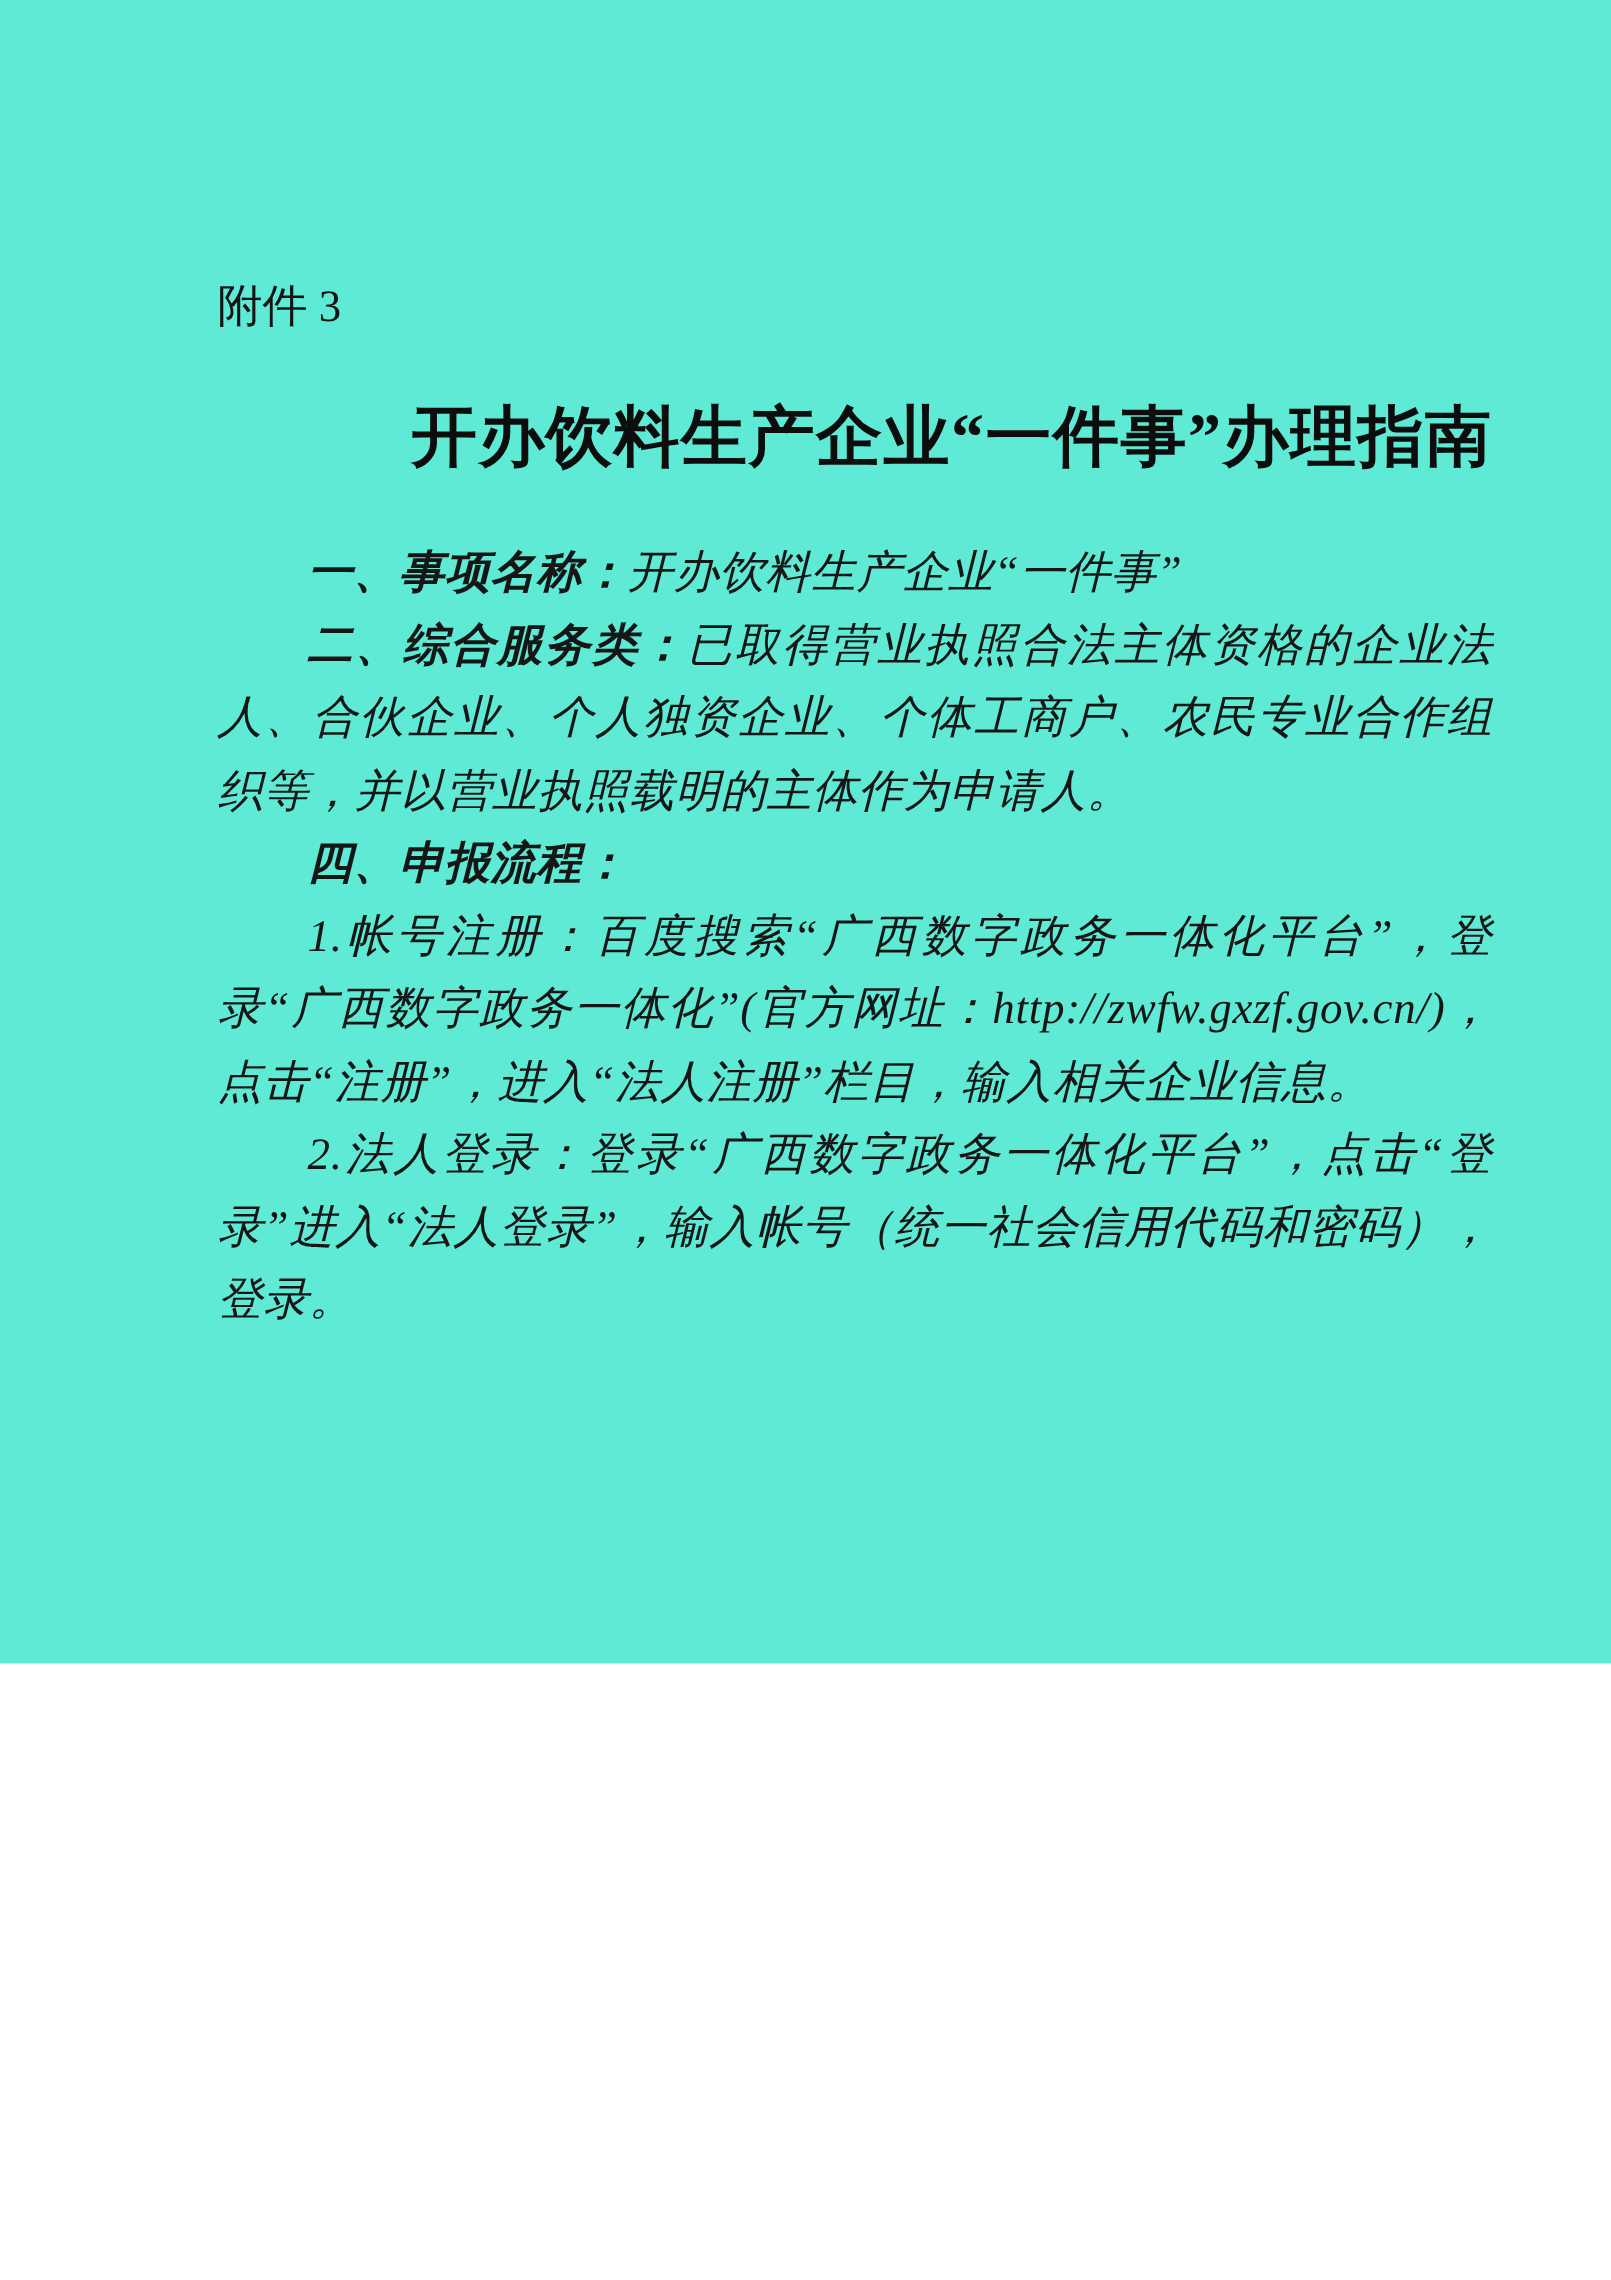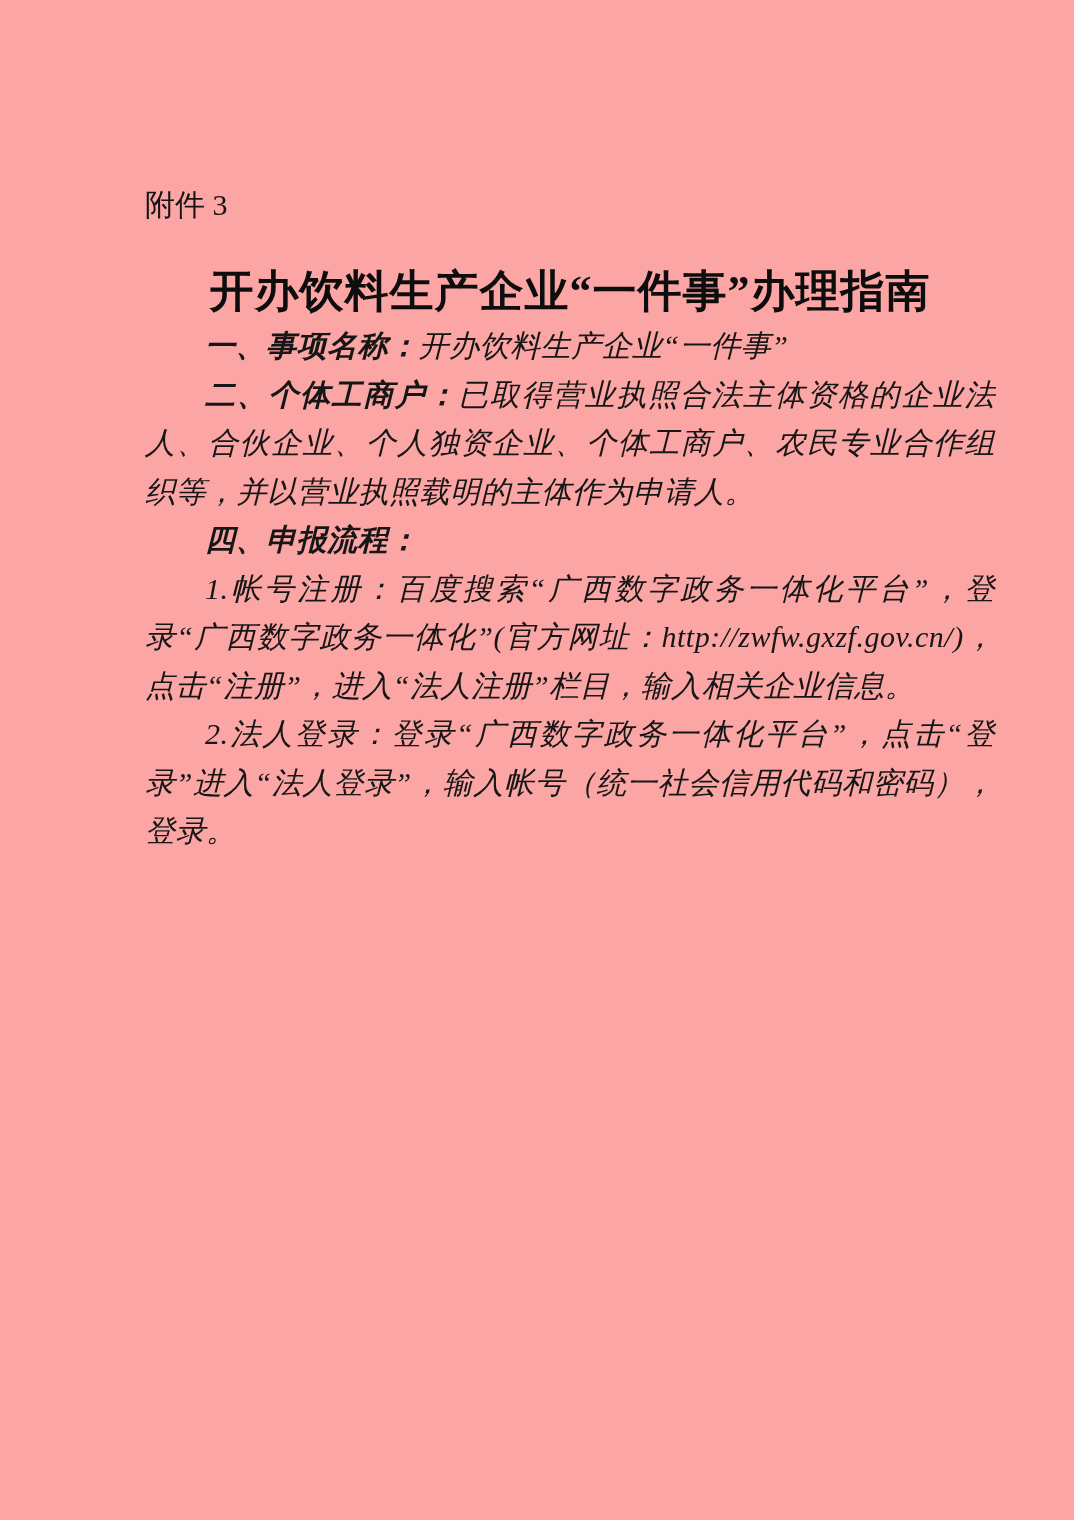--- a/index.html
+++ b/index.html
@@ -6,38 +6,39 @@
   html, body { background: #ffffff; }
   body {
     width: 1074px;
     height: 1520px;
     font-family: "Liberation Serif", serif;
     color: #111111;
     overflow: hidden;
   }
   .page {
     width: 1074px;
-    height: 1520px;
-    background: #fca5a5;
+    height: 1109px;
+    background: #5eead4;
     padding: 186px 79px 0 145px;
   }
   .attachment {
     font-size: 30px;
     line-height: 38px;
     font-weight: 400;
     color: #141414;
     margin-bottom: 2px;
   }
   .title {
     font-size: 44px;
     line-height: 60px;
     font-weight: 700;
-    text-align: center;
+    text-align: right;
     color: #0d0d0d;
     margin-top: 38px;
+    margin-bottom: 36px;
     letter-spacing: 1px;
     font-family: "Liberation Serif", serif;
   }
   .body-text { 
     color: #161616;
   }
   .para {
     font-size: 30px;
     line-height: 48.5px;
     text-align: justify;
@@ -56,21 +57,21 @@
 <body>
 
 <div class="page">
   <div class="attachment">附件 3</div>
 
   <h1 class="title">开办饮料生产企业“一件事”办理指南</h1>
 
   <div class="body-text">
     <p class="para"><span class="label">一、事项名称：</span><span>开办饮料生产企业“一件事”</span></p>
 
-    <p class="para"><span class="label">二、个体工商户：</span><span>已取得营业执照合法主体资格的企业法人、合伙企业、个人独资企业、个体工商户、农民专业合作组织等，并以营业执照载明的主体作为申请人。</span></p>
+    <p class="para"><span class="label">二、综合服务类：</span><span>已取得营业执照合法主体资格的企业法人、合伙企业、个人独资企业、个体工商户、农民专业合作组织等，并以营业执照载明的主体作为申请人。</span></p>
 
 
     <p class="para"><span class="label">四、申报流程：</span><span></span></p>
 
 
     <p class="para"><span class="label"></span><span>1.帐号注册：百度搜索“广西数字政务一体化平台”，登录“广西数字政务一体化”(官方网址：http://zwfw.gxzf.gov.cn/)，点击“注册”，进入“法人注册”栏目，输入相关企业信息。</span></p>
 
     <p class="para"><span class="label"></span><span>2.法人登录：登录“广西数字政务一体化平台”，点击“登录”进入“法人登录”，输入帐号（统一社会信用代码和密码），登录。</span></p>
 
 

